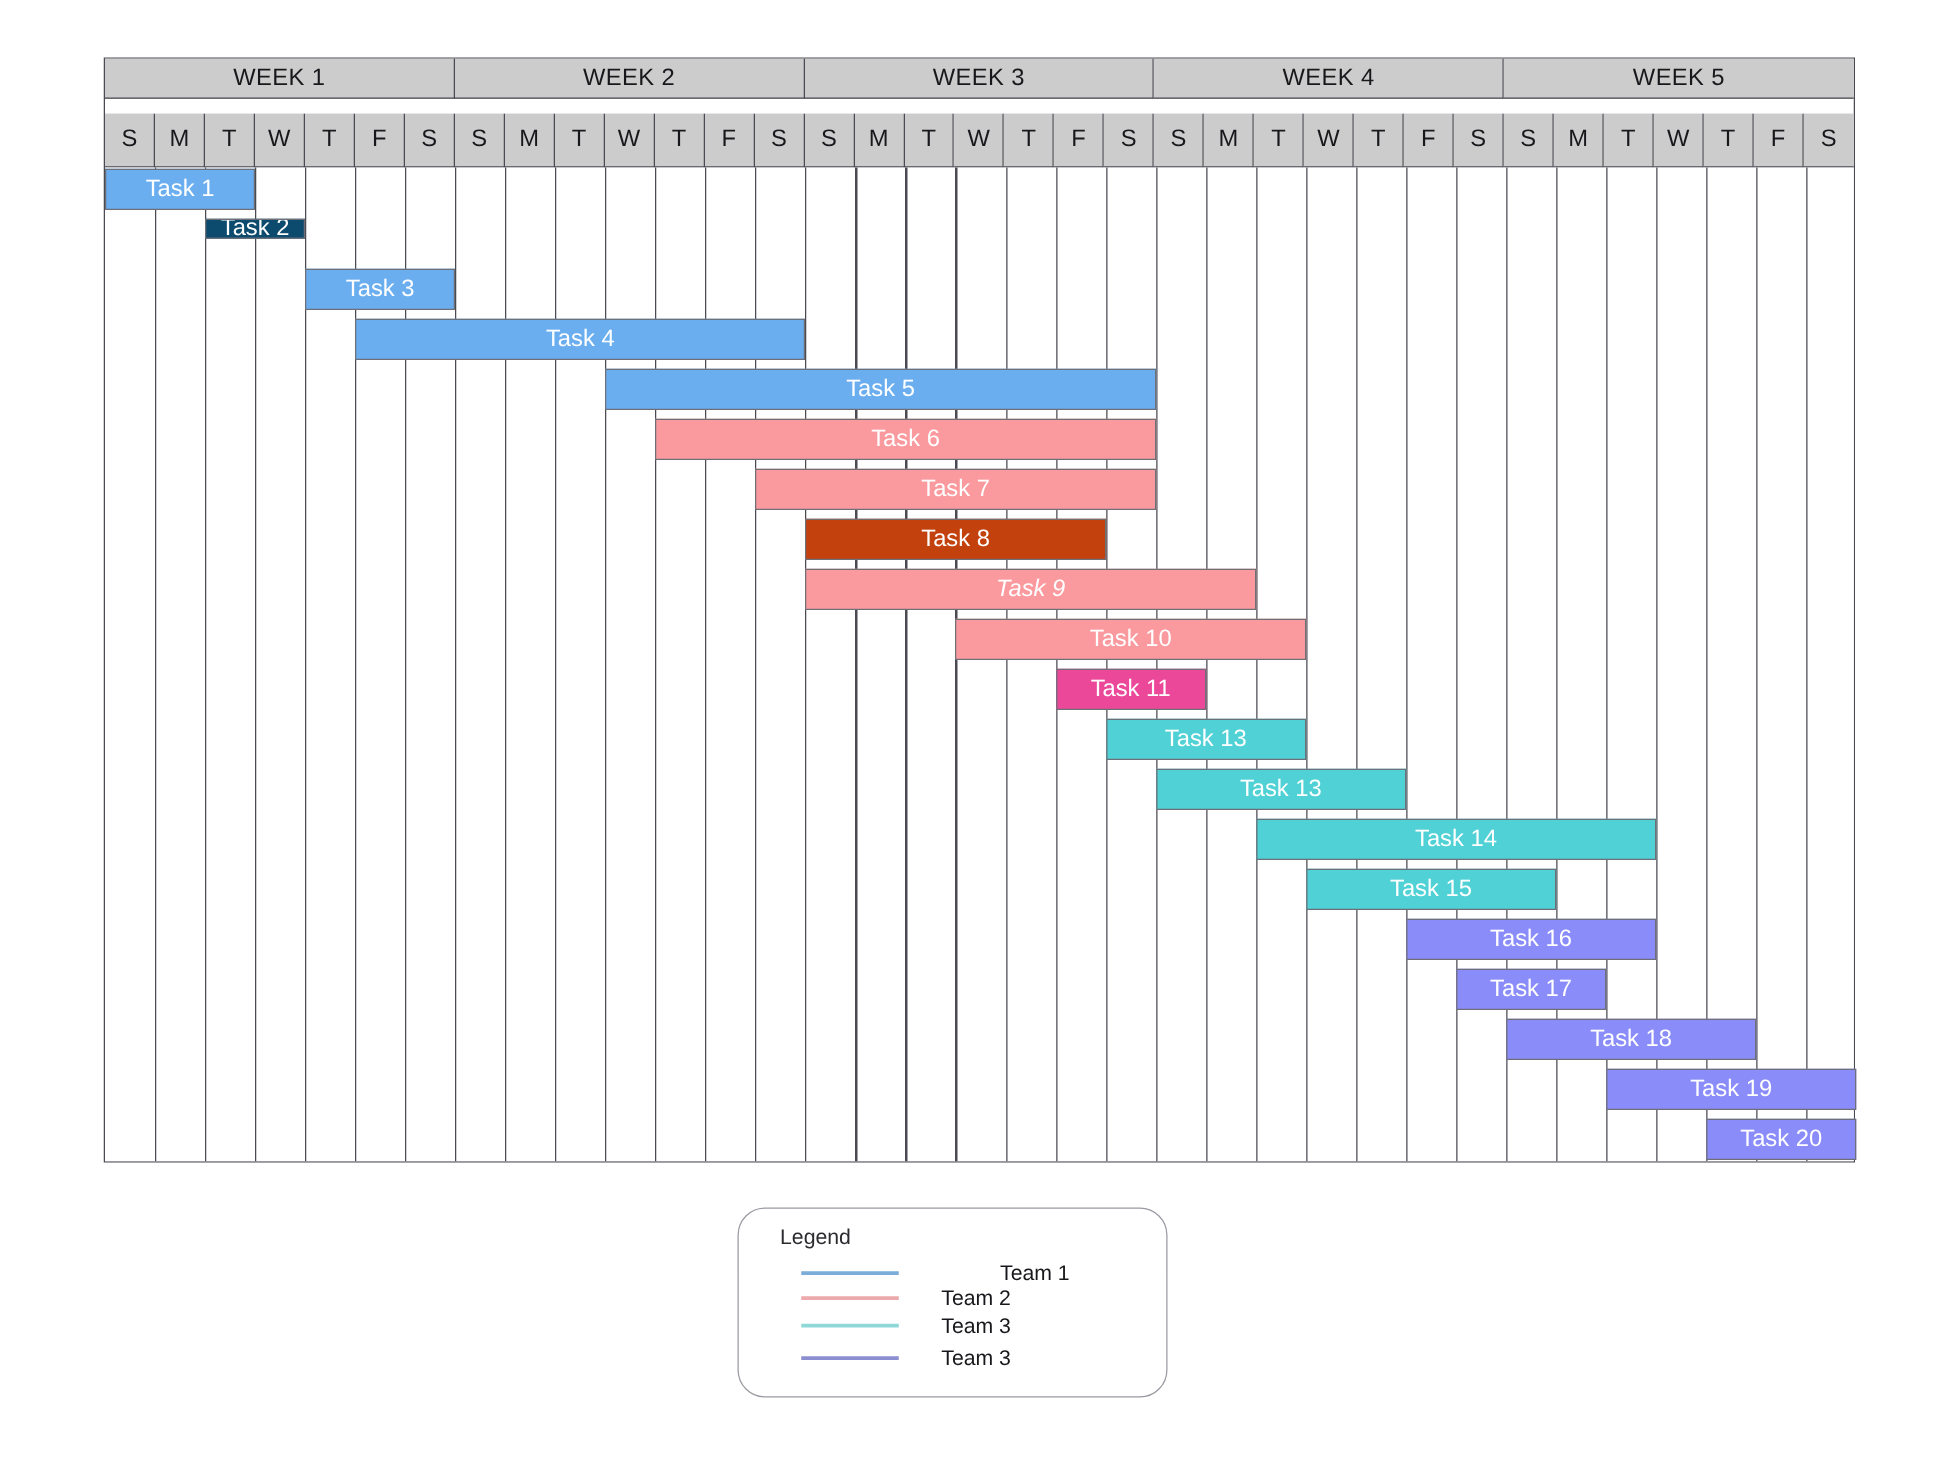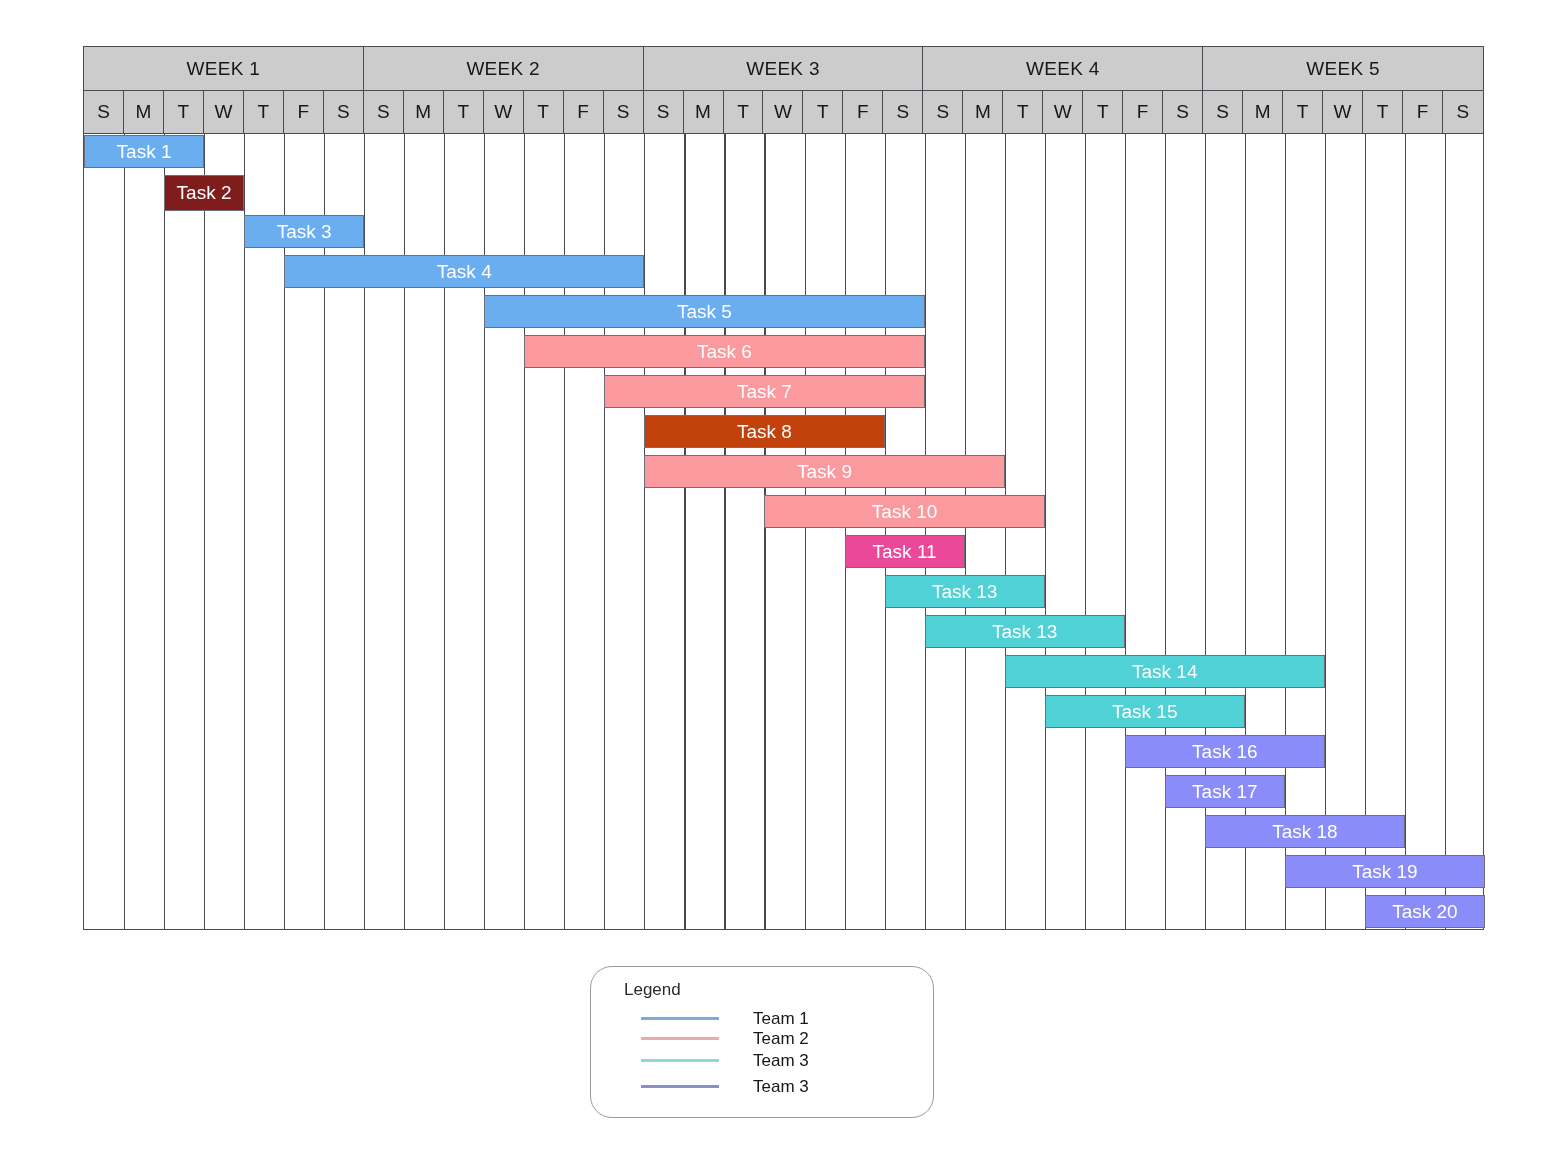--- a/index.html
+++ b/index.html
@@ -29,21 +29,21 @@
 
   
   .hdr-weeks, .hdr-days {
     position: absolute;
     left: 0;
     width: 100%;
     display: flex;
     box-sizing: border-box;
     background: #cccccc;
   }
-  .hdr-weeks { top: 0; height: 44px; }
+  .hdr-weeks { top: 0; height: 32px; }
   .hdr-days  { top: 44px; height: 43px; }
 
   .week-cell {
     box-sizing: border-box;
     height: 100%;
     display: flex;
     align-items: center;
     justify-content: center;
     background: #cccccc;
     border-right: 1.4px solid #4a4a52;
@@ -225,42 +225,42 @@
           <div class="vline" style="left: 1200.86px;"></div>
           <div class="vline" style="left: 1240.89px;"></div>
           <div class="vline" style="left: 1280.91px;"></div>
           <div class="vline" style="left: 1320.94px;"></div>
           <div class="vline" style="left: 1360.97px;"></div>
         </div>
       <div id="bars">
           <div class="bar" style="left: 0px; width: 120.086px; top: 1px; height: 33px; background: rgb(106, 174, 240);">
             <span>Task 1</span>
           </div>
-          <div class="bar" style="left: 80.0571px; width: 80.0571px; top: 41px; height: 36px; background: #7f1d1d;">
+          <div class="bar" style="left: 80.0571px; width: 80.0571px; top: 41px; height: 16px; background: #0c4a6e;">
             <span>Task 2</span>
           </div>
           <div class="bar" style="left: 160.114px; width: 120.086px; top: 81px; height: 33px; background: rgb(106, 174, 240);">
             <span>Task 3</span>
           </div>
           <div class="bar" style="left: 200.143px; width: 360.257px; top: 121px; height: 33px; background: rgb(106, 174, 240);">
             <span>Task 4</span>
           </div>
           <div class="bar" style="left: 400.286px; width: 440.314px; top: 161px; height: 33px; background: rgb(106, 174, 240);">
             <span>Task 5</span>
           </div>
           <div class="bar" style="left: 440.314px; width: 400.286px; top: 201px; height: 33px; background: rgb(251, 154, 158);">
             <span>Task 6</span>
           </div>
           <div class="bar" style="left: 520.371px; width: 320.229px; top: 241px; height: 33px; background: rgb(251, 154, 158);">
             <span>Task 7</span>
           </div>
           <div class="bar" style="left: 560.4px; width: 240.171px; top: 281px; height: 33px; background: #c2410c;">
             <span>Task 8</span>
           </div>
-          <div class="bar" style="left: 560.4px; width: 360.257px; top: 321px; height: 33px; background: rgb(251, 154, 158);">
+          <div class="bar" style="left: 560.4px; width: 360.257px; top: 321px; height: 33px; background: rgb(251, 154, 158); font-style: italic;">
             <span>Task 9</span>
           </div>
           <div class="bar" style="left: 680.486px; width: 280.2px; top: 361px; height: 33px; background: rgb(251, 154, 158);">
             <span>Task 10</span>
           </div>
           <div class="bar" style="left: 760.543px; width: 120.086px; top: 401px; height: 33px; background: #ec4899;">
             <span>Task 11</span>
           </div>
           <div class="bar" style="left: 800.571px; width: 160.114px; top: 441px; height: 33px; background: rgb(79, 209, 213);">
             <span>Task 13</span>
@@ -290,21 +290,21 @@
             <span>Task 20</span>
           </div>
         </div>
     </div>
 
   </div>
 
   <div id="legend">
     <div id="legend-title">Legend</div>
     <div id="legend-rows">
-        <div class="legend-row" style="top: 41px;">
+        <div class="legend-row" style="top: 41px; gap: 47px;">
           <div class="legend-line" style="background: rgb(123, 173, 216);"></div>
           <div class="legend-label">Team 1</div>
         </div>
         <div class="legend-row" style="top: 61px;">
           <div class="legend-line" style="background: rgb(237, 169, 172);"></div>
           <div class="legend-label">Team 2</div>
         </div>
         <div class="legend-row" style="top: 83px;">
           <div class="legend-line" style="background: rgb(142, 216, 216);"></div>
           <div class="legend-label">Team 3</div>

